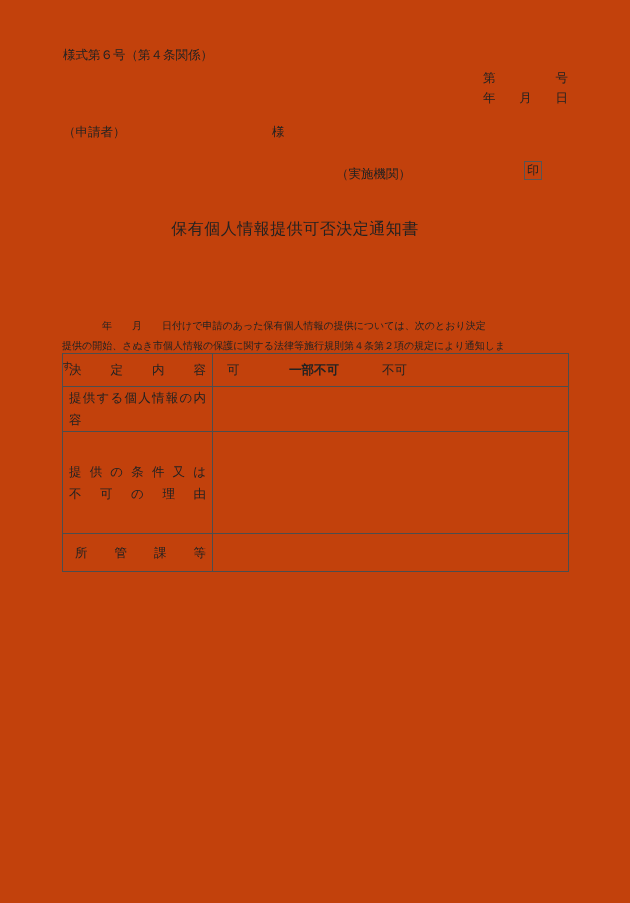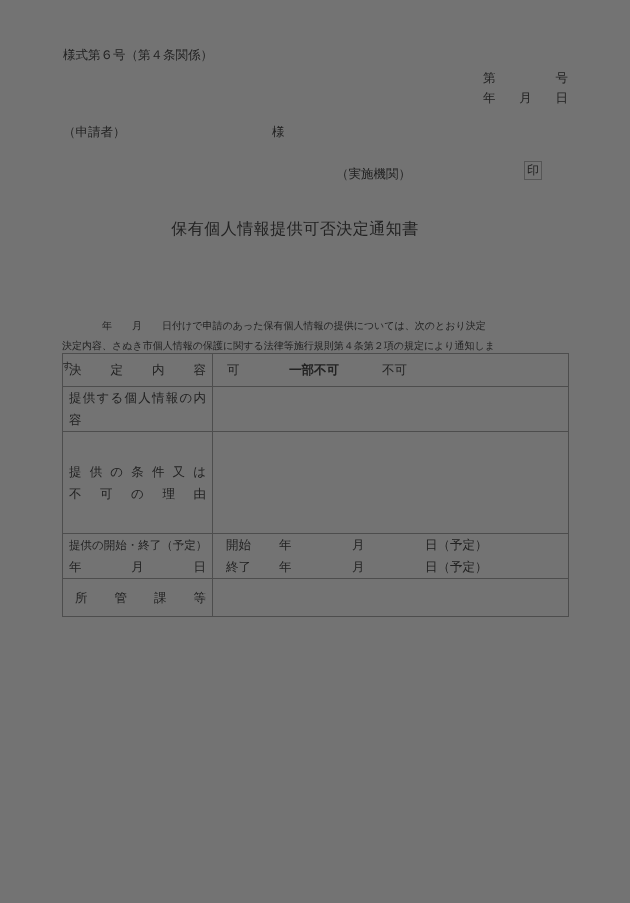--- a/index.html
+++ b/index.html
@@ -2,21 +2,21 @@
 <html><head>
 <meta charset="utf-8">
 <style>
   * { margin: 0; padding: 0; box-sizing: border-box; }
   html, body { background: #e8e8e8; }
   .page {
     position: relative;
     width: 630px;
     height: 903px;
     margin: 0 auto;
-    background: #737373;
+    background: #c2410c;
     font-family: "Liberation Serif", "DejaVu Serif", serif;
     color: #222222;
     overflow: hidden;
   }
   .abs { position: absolute; }
 
   .form-number {
     left: 63px; top: 47px;
     font-size: 12.5px;
     white-space: pre;
@@ -135,21 +135,21 @@
   <div class="abs agency-line">
     <span>（実施機関）</span>
   </div>
 
   <div class="abs seal-box">印</div>
 
   <h1 class="abs doc-title">保有個人情報提供可否決定通知書</h1>
 
   <div class="abs body-paragraph">
     <div class="pline">　　　　年　　月　　日付けで申請のあった保有個人情報の提供については、次のとおり決定</div>
-    <div class="pline">決定内容、さぬき市個人情報の保護に関する法律等施行規則第４条第２項の規定により通知しま</div>
+    <div class="pline">提供の開始、さぬき市個人情報の保護に関する法律等施行規則第４条第２項の規定により通知しま</div>
     <div class="pline">す。</div>
   </div>
 
   <table class="form-table">
     <tbody>
         <tr class="r1">
       <td class="lbl col-label">
         <div class="jline">決定内容</div>
       </td>
       <td class="val col-value">
@@ -164,40 +164,20 @@
       </td>
       <td class="val col-value"></td>
     </tr>
     <tr class="r3">
       <td class="lbl col-label">
         <div class="jline">提供の条件又は</div>
         <div class="jline">不可の理由</div>
       </td>
       <td class="val col-value"></td>
     </tr>
-    <tr class="r4">
-      <td class="lbl col-label">
-        <div class="small-line">提供の開始・終了（予定）</div>
-        <div class="jline">年月日</div>
-      </td>
-      <td class="val col-value">
-        <div class="period-line">
-          <span class="p-head">開始</span>
-          <span class="p-year">年</span>
-          <span class="p-month">月</span>
-          <span class="p-day">日（予定）</span>
-        </div>
-        <div class="period-line">
-          <span class="p-head">終了</span>
-          <span class="p-year">年</span>
-          <span class="p-month">月</span>
-          <span class="p-day">日（予定）</span>
-        </div>
-      </td>
-    </tr>
     <tr class="r5">
       <td class="lbl col-label">
         <div class="jline">所管課等</div>
       </td>
       <td class="val col-value"></td>
     </tr>
   </tbody>
     </table>
 
 </div>

